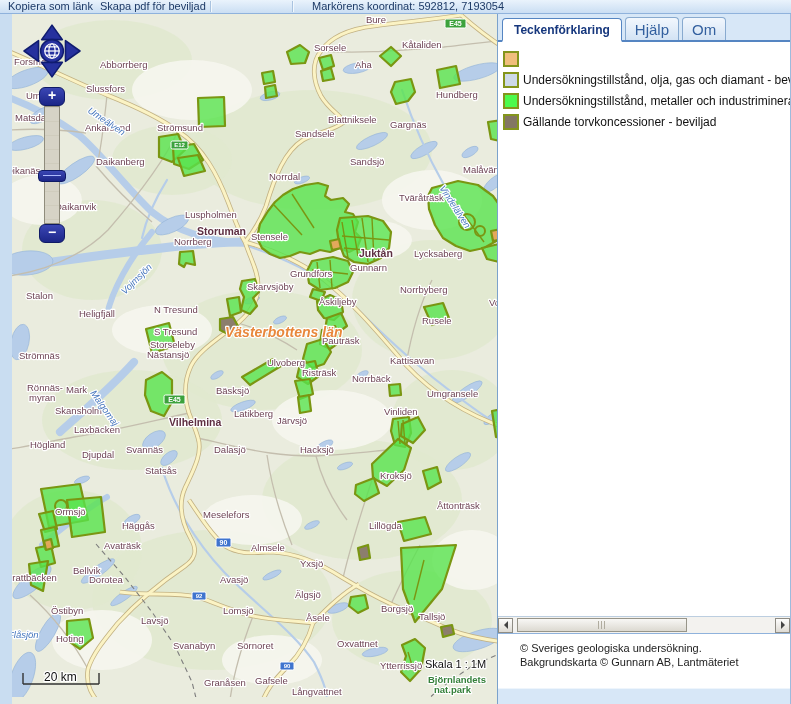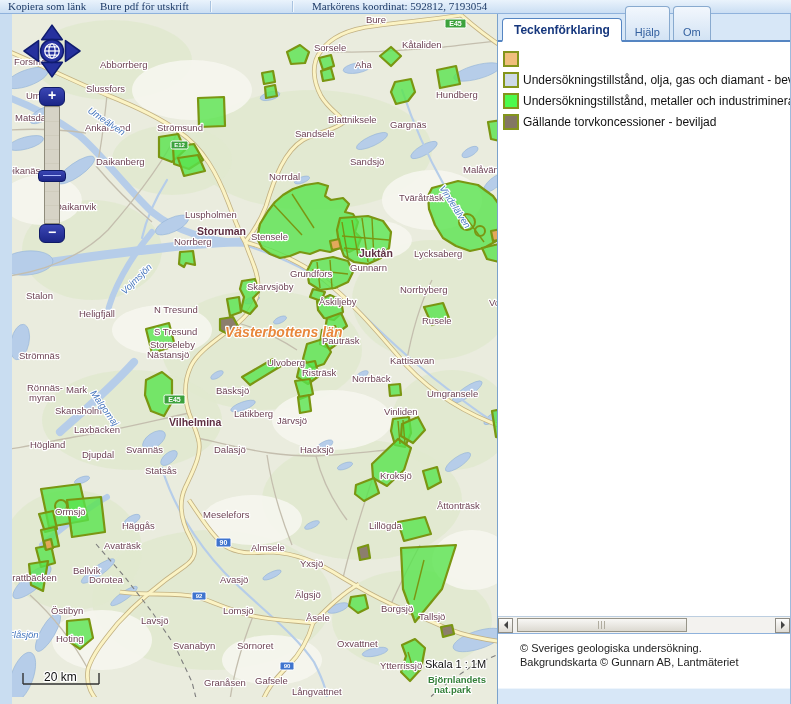--- a/index.html
+++ b/index.html
@@ -1,21 +1,21 @@
 <!DOCTYPE html>
 <html><head>
 <meta charset="utf-8">
 <style>
   html,body{margin:0;padding:0;}
   body{width:791px;height:704px;background:#c9ddf1;font-family:"Liberation Sans",sans-serif;position:relative;overflow:hidden;}
   #app{position:absolute;inset:0;}
 
   
   .toolbar{position:absolute;left:0;top:0;width:791px;height:13px;border-bottom:1px solid #8fb2dc;
-    background:linear-gradient(#eaf3fc,#cadef3);font-size:11px;line-height:13px;color:#1d3a66;font-family:Liberation Serif, serif;}
+    background:linear-gradient(#eaf3fc,#cadef3);font-size:11px;line-height:13px;color:#1d3a66;}
   .tlink{position:absolute;top:0;cursor:pointer;white-space:nowrap;}
   .tlink1{left:8px;} .tlink2{left:100px;}
   .tsep{position:absolute;top:1px;width:1px;height:11px;background:#a9c3e0;border-right:1px solid #f2f8fd;}
   .coord{position:absolute;left:312px;top:0;white-space:nowrap;}
 
   
   .map{position:absolute;left:12px;top:14px;width:493px;height:696px;background:#eaecde;
     border-right:1px solid #8fb2dc;overflow:hidden;cursor:default;}
   .map svg.base{position:absolute;left:0;top:0;}
   text{font-family:"Liberation Sans",sans-serif;}
@@ -31,22 +31,22 @@
     background-image:repeating-linear-gradient(#cfccbd 0 1px,transparent 1px 14px);cursor:pointer;}
   .zhandle{position:absolute;left:-7px;top:63px;width:26px;height:10px;background:linear-gradient(#3a46b4,#1c2688);
     border:1px solid #0f1a66;border-radius:4px;cursor:grab;}
   .zhandle:after{content:"";position:absolute;left:4px;right:4px;top:4px;height:1px;background:#aebafc;}
 
   
   .panel{position:absolute;left:497px;top:14px;width:294px;height:690px;background:#fdba74;
     border-left:1px solid #7ba2cc;border-right:1px solid #9dbbdd;box-sizing:border-box;display:flex;flex-direction:column;}
   .tabs{height:26px;background:#d7e7f7;display:flex;align-items:flex-end;padding-left:4px;gap:3px;
     border-bottom:2px solid #5585c2;}
-  .tab{border:1px solid #88aacf;border-bottom:none;border-radius:4px 4px 0 0;padding:19px 9px 2px 9px;
-    font-size:11px;color:#33609f;background:linear-gradient(#f2f7fd,#d3e3f4);cursor:pointer;white-space:nowrap;}
+  .tab{border:1px solid #88aacf;border-bottom:none;border-radius:4px 4px 0 0;padding:3px 9px 2px 9px;
+    font-size:15px;color:#33609f;background:linear-gradient(#f2f7fd,#d3e3f4);cursor:pointer;white-space:nowrap;}
   .tab.active{background:#ffffff;border:1px solid #5585c2;border-bottom:2px solid #ffffff;margin-bottom:-2px;
     font-weight:bold;font-size:12px;color:#16377d;padding:4px 11px 3px 11px;}
   .legend{flex:1;overflow:hidden;padding:9px 0 0 5px;background:#fff;}
   .lg-row{display:fl
 ex;align-items:center;margin-bottom:5px;white-space:nowrap;}
   .lg-row{display:flex;}
   .lg-swatch{width:12px;height:12px;border:2px solid #84951c;margin-right:4px;flex:0 0 auto;}
   .lg-label{font-size:12px;color:#111;}
 
   .hscroll{height:16px;border-top:1px solid #bccee0;display:flex;align-items:center;background:#f3f2ef;}
@@ -63,21 +63,21 @@
     font-size:11px;line-height:14px;color:#222;}
   .bottomstrip{height:15px;background:#d7e7f7;border-top:1px solid #eef5fc;}
 </style>
 </head>
 <body>
 
 <div id="app">
 
   <div class="toolbar">
     <span class="tlink tlink1">Kopiera som länk</span>
-    <span class="tlink tlink2">Bure pdf för utskrift</span>
+    <span class="tlink tlink2">Skapa pdf för beviljad</span>
     <span class="tsep" style="left:210px"></span>
     <span class="tsep" style="left:292px"></span>
     <span class="coord">Markörens koordinat: 592812, 7193054</span>
   </div>
 
   <div class="map">
     <svg id="map-svg" class="base" width="493" height="683" viewBox="0 14 493 683" xmlns="http://www.w3.org/2000/svg">
         <g>
           <ellipse cx="100" cy="60" rx="80" ry="40" fill="#e0e9cf" opacity="0.85"></ellipse>
           <ellipse cx="300" cy="150" rx="120" ry="60" fill="#e0e9cf" opacity="0.85"></ellipse>

